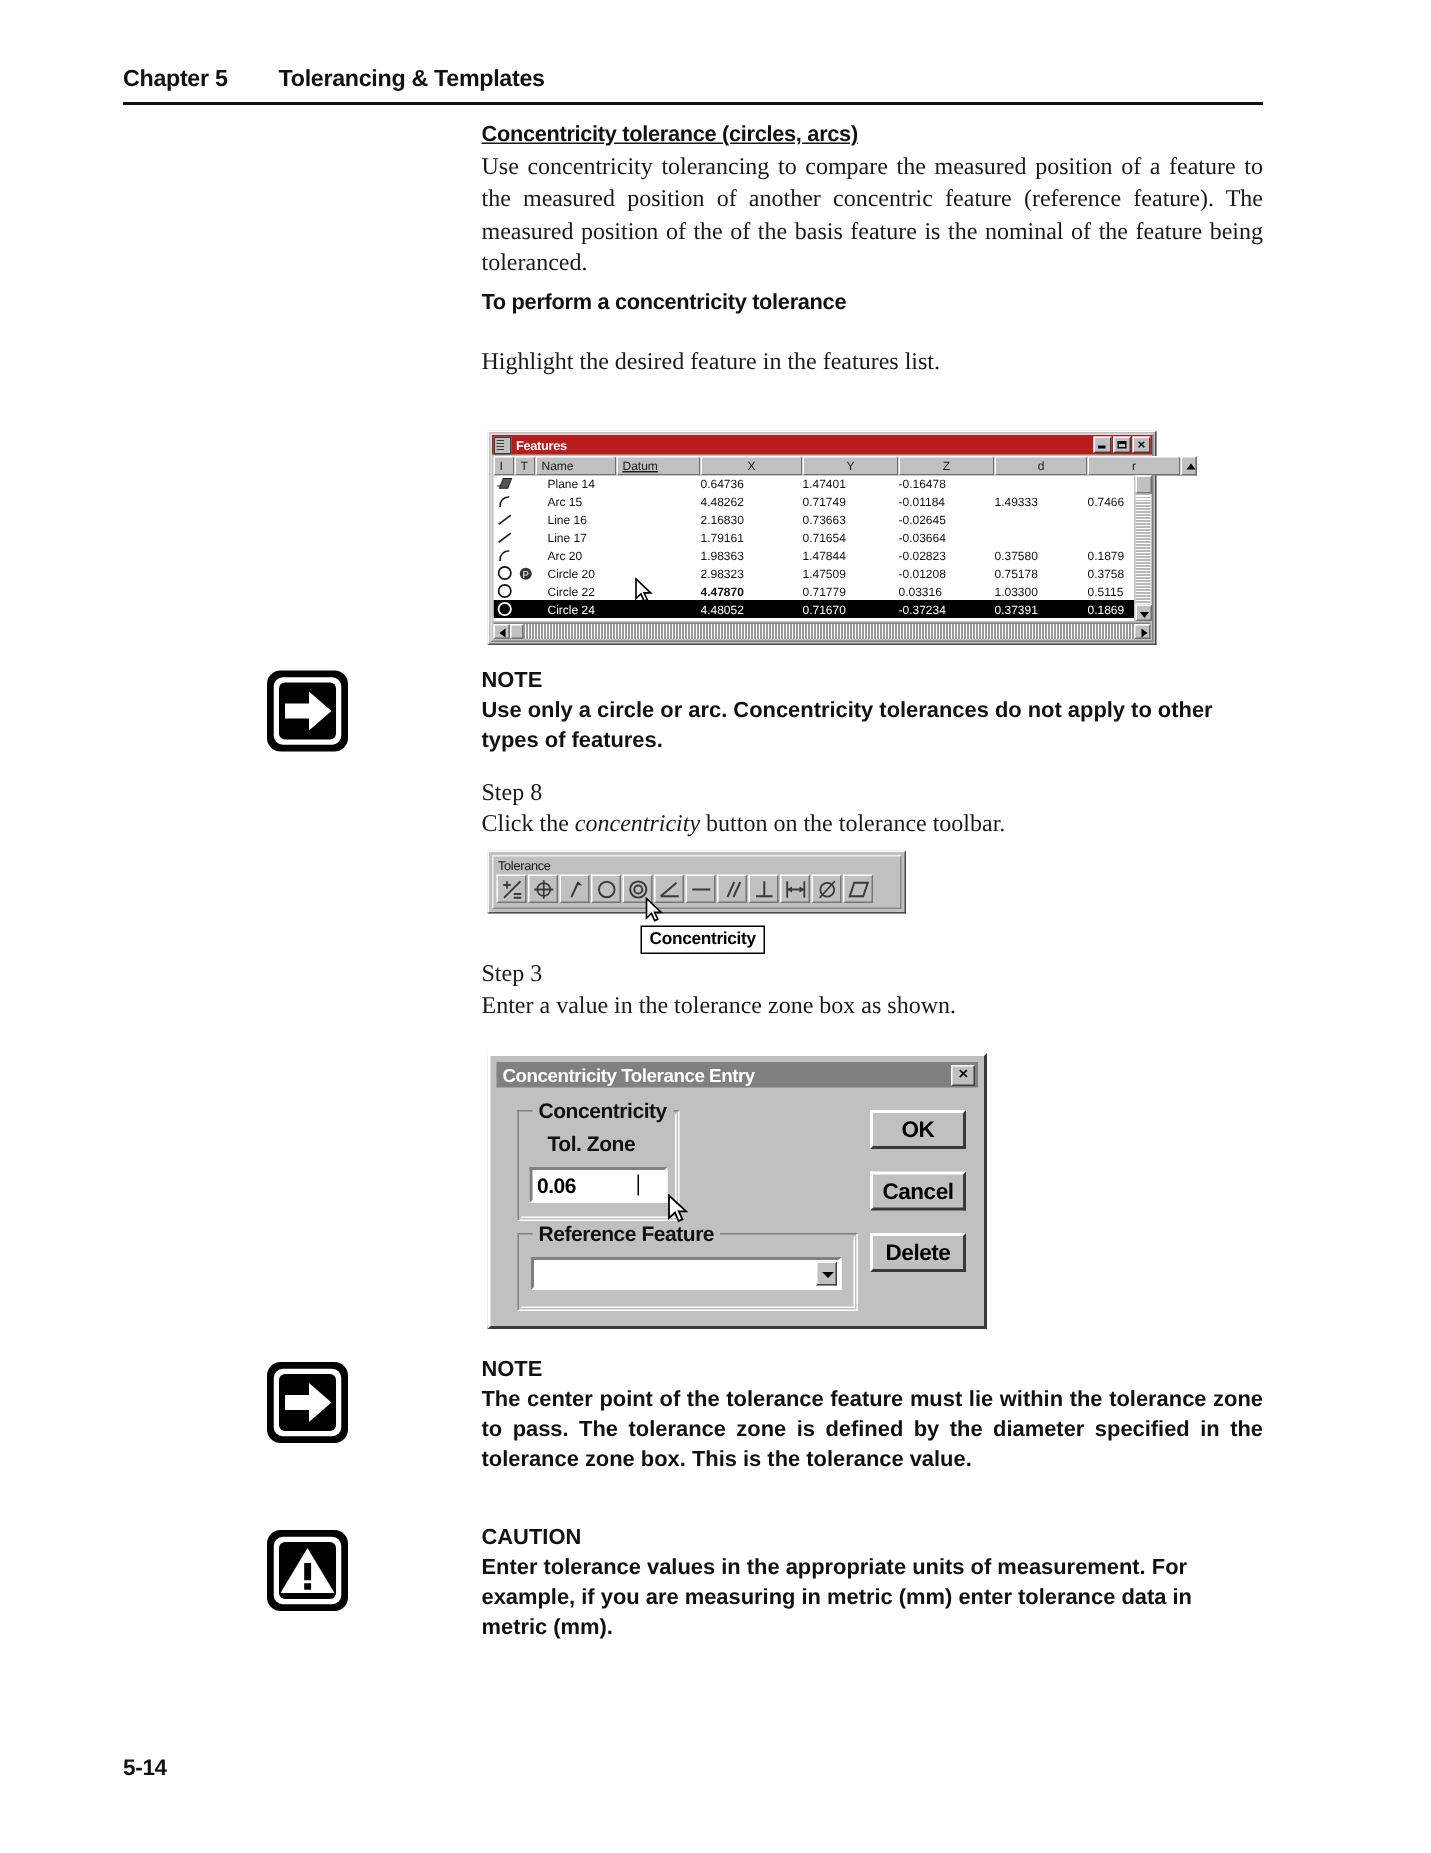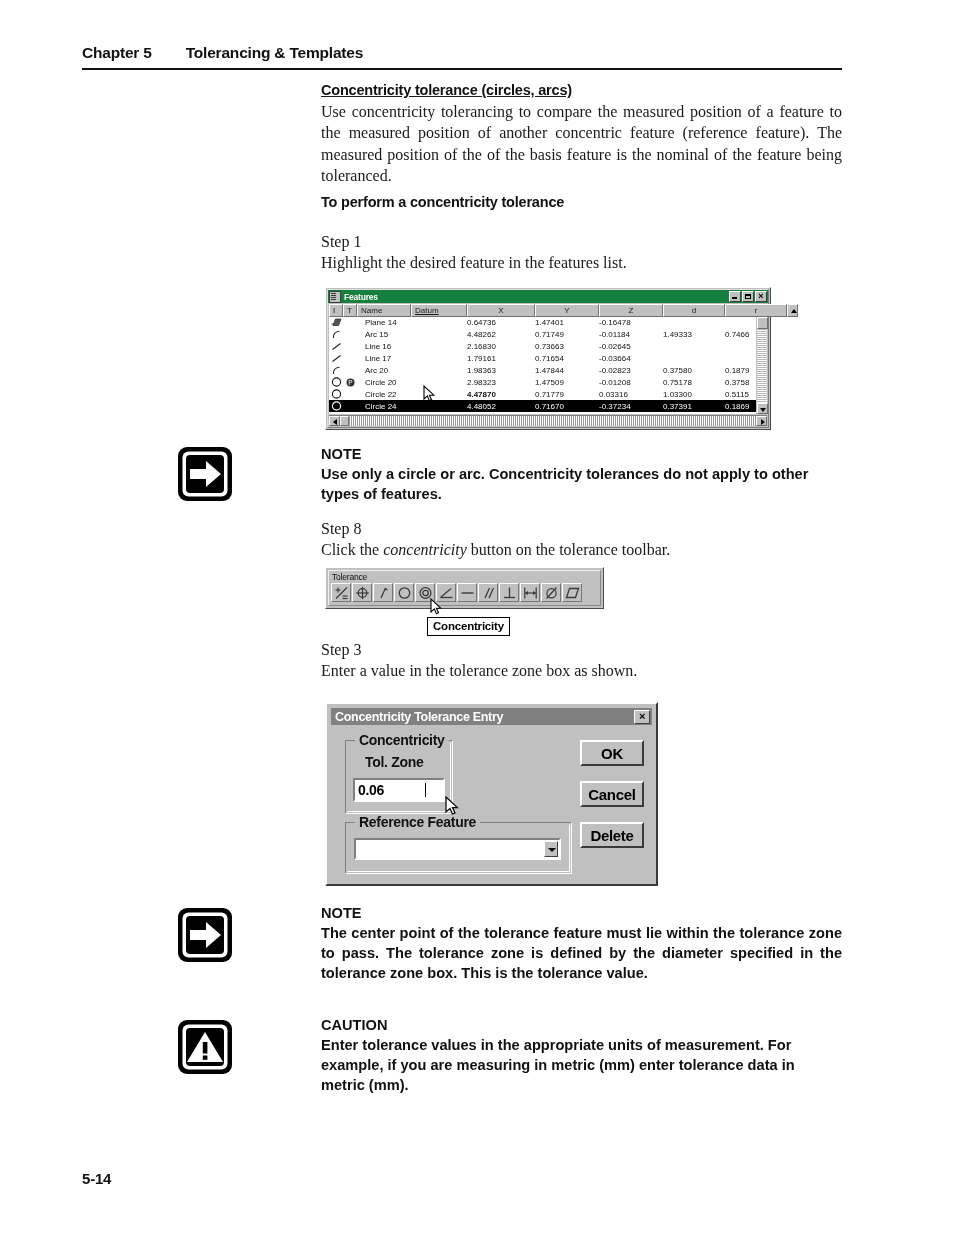--- a/index.html
+++ b/index.html
@@ -100,21 +100,21 @@
     border-top: 1px solid #dedede;
     border-left: 1px solid #dedede;
     border-right: 1px solid #808080;
     border-bottom: 1px solid #808080;
     box-sizing: border-box;
   }
   .titlebar {
     position: absolute;
     left: 2px; right: 2px; top: 2px;
     height: 13px;
-    background: #15803d;
+    background: #b91c1c;
     display: flex;
     align-items: center;
     color: #ffffff;
     font-size: 8.5px;
     font-weight: bold;
   }
   .titlebar .tb-ico {
     width: 10px; height: 10px;
     margin: 0 3px 0 1px;
     background: #c0c0c0;
@@ -457,21 +457,20 @@
   <h3 class="sub">Concentricity tolerance (circles, arcs)</h3>
 </div>
 <div class="col" style="top:101px;">
   <p class="body">Use concentricity tolerancing to compare the measured position of a feature to the measured position of another concentric feature (reference feature).  The measured position of the of the basis feature is the nominal of the feature being toleranced.</p>
 </div>
 <div class="col" style="top:194px;">
   <h3 class="sub">To perform a concentricity tolerance</h3>
 </div>
 
 <div class="col" style="top:231px;">
-  <p class="body nojust">Step 1</p>
   <p class="body nojust">Highlight the desired feature in the features list.</p>
 </div>
 
 <div class="win" id="featuresWindow" style="left:325px; top:287px; width:446px; height:143px;">
   <div class="win-inner"></div>
 
   <div class="titlebar">
     <span class="tb-ico"></span>
     <span class="tb-title">Features</span>
     <span class="tb-btns">

